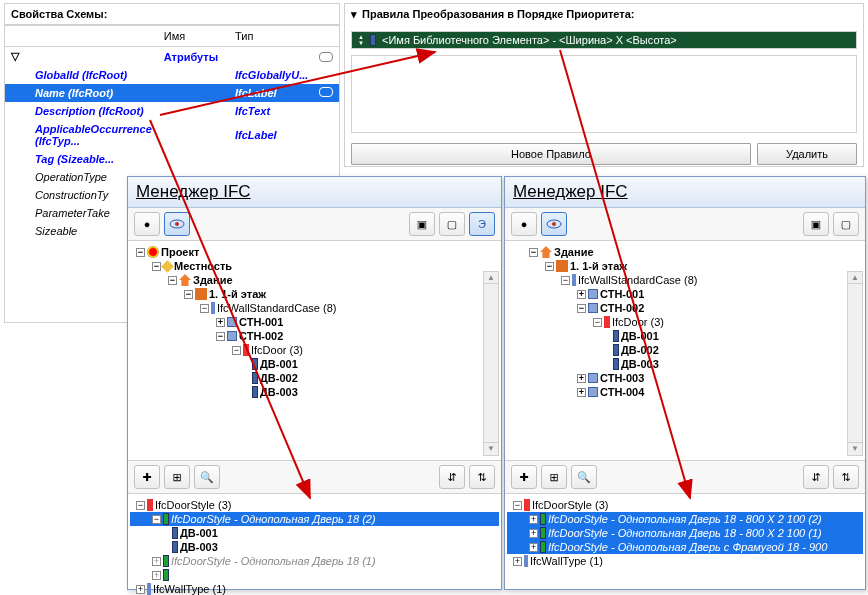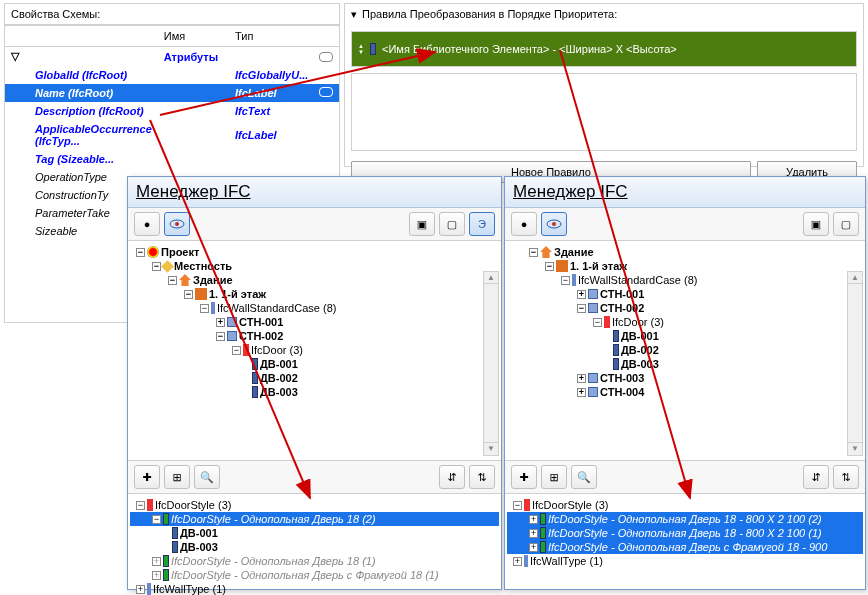--- a/index.html
+++ b/index.html
@@ -1,30 +1,30 @@
 <!DOCTYPE html>
 <html><head>
 <meta charset="utf-8">
 <style>
 * { box-sizing: border-box; margin: 0; padding: 0; font-family: Tahoma, Arial, sans-serif; font-size: 11px; }
 body { background: #fff; width: 868px; height: 595px; position: relative; overflow: hidden; }
 .panel { background: #fff; border: 1px solid #d0d0d0; position: absolute; }
-.panel-header { padding: 4px 6px; font-size: 11px; }
+.panel-header { padding: 4px 6px; font-size: 11px; font-weight: bold; }
 .sep { height: 1px; background: #d0d0d0; }
 .schema-table { width: 100%; border-collapse: collapse; }
 .schema-table th { text-align: left; padding: 4px 6px; font-weight: normal; border-top: 1px solid #d0d0d0; border-bottom: 1px solid #d0d0d0; background: #fff; }
 .schema-table td { padding: 3px 6px; }
 .attr-row td { color: #0000ff; font-weight: bold; }
 .prop-row td { padding-left: 30px; color: #0000ff; font-style: italic; font-weight: bold; }
 .prop-row.plain td { color: #000; font-style: italic; font-weight: normal; }
 .prop-row td.type { color: #0000ff; font-style: italic; padding-left: 6px; }
 .prop-row.selected td { background: #1a73e8; color: #fff; }
 .prop-row.selected td.type { color: #fff; }
 .link-icon { width: 14px; height: 10px; border: 1px solid #888; border-radius: 4px; display: inline-block; float: right; }
-.rule-strip { display: flex; align-items: center; background: #4d7c0f; color: #fff; padding: 11px 6px; border: 1px solid #d0d0d0; margin: 6px; }
+.rule-strip { display: flex; align-items: center; background: #14532d; color: #fff; padding: 2px 6px; border: 1px solid #d0d0d0; margin: 6px; }
 .rule-icon { width: 8px; display: flex; flex-direction: column; margin-right: 4px; }
 .rule-icon::before { content: '▲'; font-size: 6px; }
 .rule-icon::after { content: '▼'; font-size: 6px; }
 .rule-gap { height: 78px; border: 1px solid #d0d0d0; margin: 0 6px 6px 6px; }
 .btn-row { display: flex; gap: 6px; padding: 4px 6px; }
 .btn { flex: 1; padding: 4px; text-align: center; border: 1px solid #a0a0a0; background: linear-gradient(#fefefe,#e4e4e4); border-radius: 1px; cursor: pointer; }
 .btn.sm { flex: 0 0 auto; width: 100px; }
 .window { background: #fff; border: 1px solid #7a9acb; position: absolute; box-shadow: 2px 2px 6px rgba(0,0,0,.2); }
 .title-bar { background: linear-gradient(#f4f8fd,#dce8f7); padding: 5px 8px; border-bottom: 1px solid #b0c4de; font-size: 17px; text-decoration: underline; }
 .toolbar { display: flex; align-items: center; gap: 4px; padding: 4px 6px; border-bottom: 1px solid #d0d0d0; background: #f7f7f7; }
@@ -251,21 +251,20 @@
     <div class="tree-row" style="color:#888;font-style:italic;">
         <span class="ind" style="width:18px;"></span>
         <span class="exp">+</span>
         <span class="ico door g"></span>
         <span>IfcDoorStyle - Однопольная Дверь 18 (1)</span>
       </div>
     <div class="tree-row" style="color:#888;font-style:italic;">
         <span class="ind" style="width:18px;"></span>
         <span class="exp">+</span>
         <span class="ico door g"></span>
-        <span>IfcDoorStyle - Однопольная Дверь с Фрамугой 18 (1)</span>
       </div>
     <div class="tree-row">
         <span class="ind" style="width:2px;"></span>
         <span class="exp">+</span>
         <span class="ico wall"></span>
         <span>IfcWallType (1)</span>
       </div>
   </div>
 </div>
 

